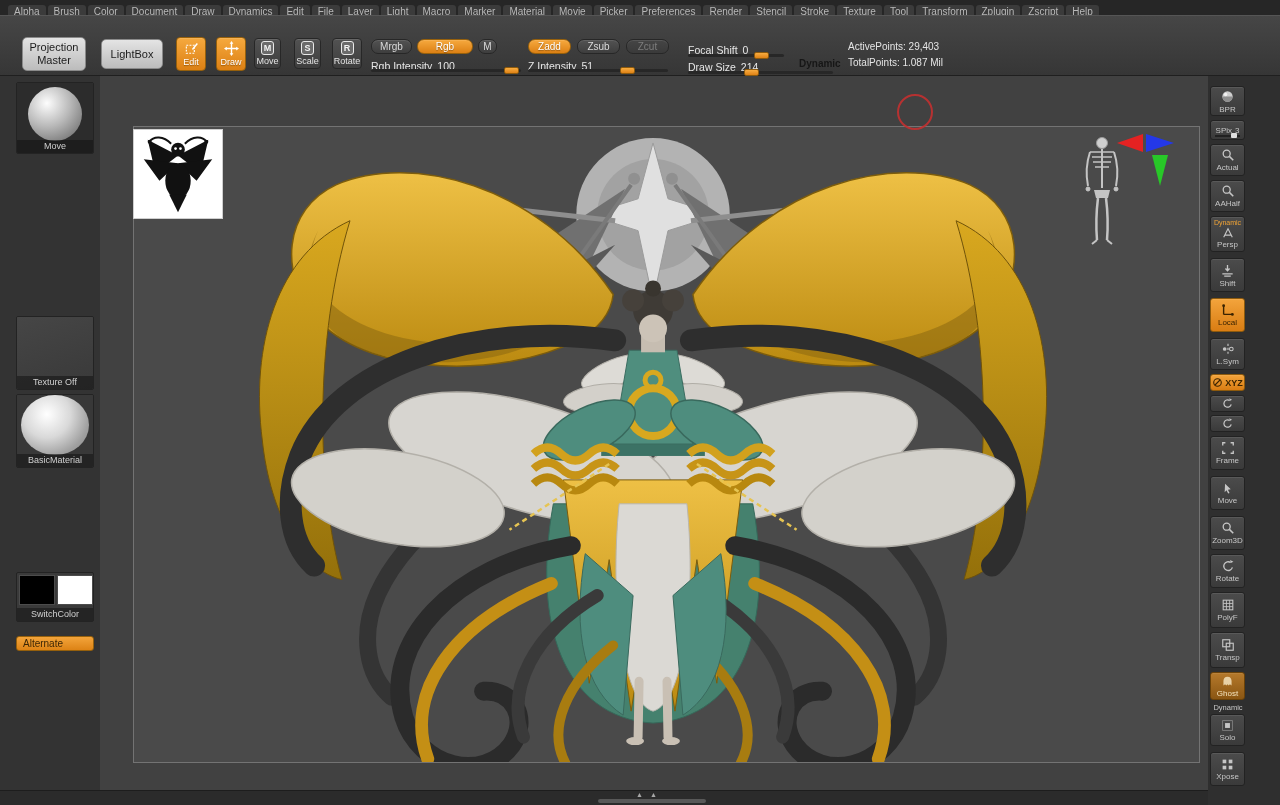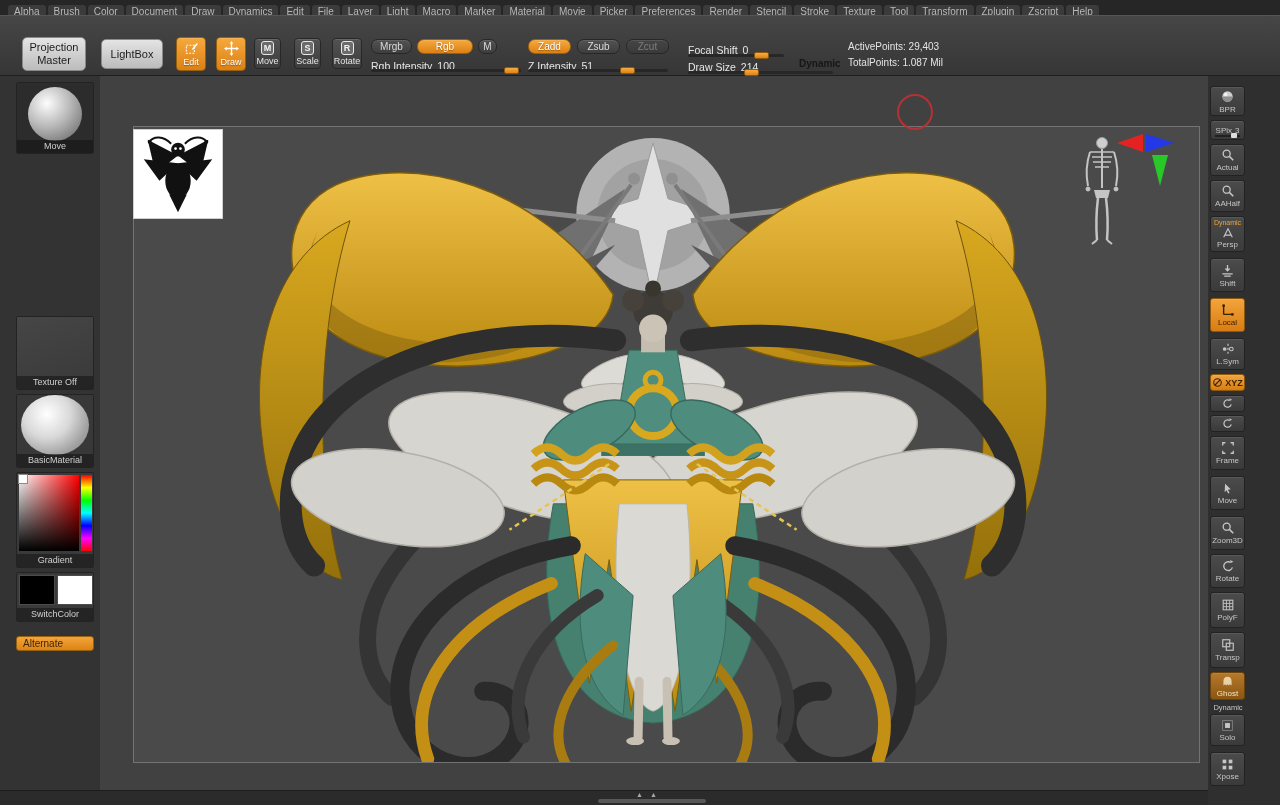--- a/index.html
+++ b/index.html
@@ -158,26 +158,20 @@
   <div class="litem" style="top:316px;height:74px">
     <div class="flatthumb"></div>
     <div class="lab">Texture Off</div>
   </div>
 
   <div class="litem" style="top:394px;height:74px">
     <div class="mat-bg"></div>
     <div class="lab">BasicMaterial</div>
   </div>
 
-  <div class="litem" style="top:472px;height:96px">
-    <div class="sv"></div>
-    <div class="hue"></div>
-    <div class="curcol"></div>
-    <div class="lab">Gradient</div>
-  </div>
 
   <div class="litem" style="top:572px;height:50px">
     <div class="swb" style="left:2px;background:#000"></div>
     <div class="swb" style="left:40px;background:#fff"></div>
     <div class="lab">SwitchColor</div>
   </div>
 
   <div class="altbtn">Alternate</div>
 
   <div class="canvas">

